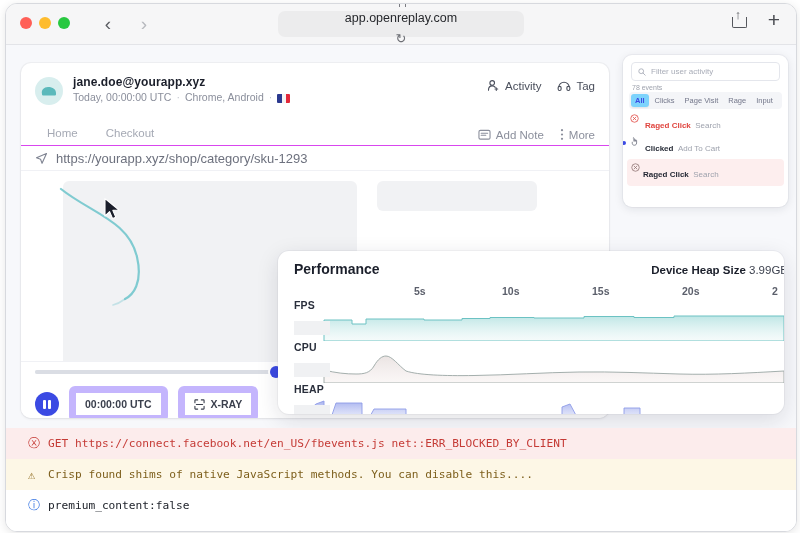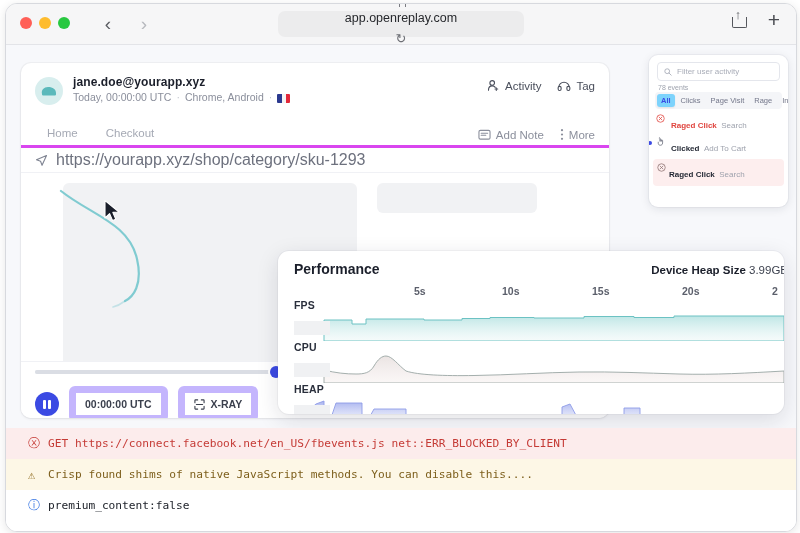--- a/index.html
+++ b/index.html
@@ -71,33 +71,33 @@
   .flag{display:inline-block;width:13px;height:9px;border-radius:1px;overflow:hidden;position:relative;top:1px;}
   .flag i{display:block;float:left;width:33.4%;height:9px;}
   .fb{background:#2b3a8f;}
   .fw{background:#f4f4f5;}
   .fr{background:#e2293a;}
   .head-actions{position:absolute;right:14px;top:16px;display:flex;gap:16px;align-items:center;}
   .ha{display:flex;align-items:center;gap:5px;font-size:11.5px;color:#4a4f5c;}
   .ha svg{display:block;}
 
   
-  .tabs-row{position:relative;height:26px;margin-top:4px;border-bottom:3px solid #d946ef;}
+  .tabs-row{position:relative;height:26px;margin-top:4px;border-bottom:1px solid #d946ef;}
   .tabs{position:absolute;left:12px;bottom:0;display:flex;}
   .tab{
     padding:5px 14px 6px 14px;font-size:11.5px;color:#a5a9b4;
     border-radius:6px 6px 0 0;
   }
   .tab.active{color:#1b1f2b;font-weight:700;background:#ffffff;box-shadow:0 -1px 4px rgba(20,25,40,.07);position:relative;}
   .tab.active:after{content:"";position:absolute;left:0;right:0;bottom:-1px;height:2px;background:#fff;}
   .tab-actions{position:absolute;right:14px;bottom:4px;display:flex;gap:16px;}
   .ta{display:flex;align-items:center;gap:5px;font-size:11.5px;color:#8b8f9c;}
 
   .urlrow{position:relative;height:24px;display:flex;align-items:center;gap:8px;padding-left:14px;border-bottom:1px solid #f0f1f5;}
-  .urlrow .txt{font-size:16px;color:#6d717e;}
+  .urlrow .txt{font-size:13px;color:#6d717e;}
 
   
   .viewport{position:relative;height:205px;background:#ffffff;overflow:hidden;}
   .ph{position:absolute;background:#f1f2f4;border-radius:6px;}
   .ph1{left:42px;top:10px;width:294px;height:197px;}
   .ph2{left:356px;top:10px;width:160px;height:30px;}
   .cursor{position:absolute;left:82px;top:26px;}
   .trail{position:absolute;left:0;top:0;}
 
   
@@ -130,21 +130,21 @@
   .axis{position:absolute;left:100px;right:0;top:34px;height:16px;}
   .tick{position:absolute;top:0;font-size:10.5px;color:#5b5f6b;font-weight:600;}
   .row{position:relative;height:42px;padding-left:18px;}
   .row-label{position:absolute;left:16px;top:0;font-size:10.5px;font-weight:700;color:#2a2f3c;letter-spacing:.2px;}
   .row-chart{position:absolute;left:16px;right:0;top:12px;height:30px;overflow:hidden;}
   .row-chart svg{display:block;}
   .lead{position:absolute;left:16px;top:22px;width:36px;height:14px;background:#f0f1f3;}
 
   
   .sidebar{
-    position:absolute;right:8px;top:10px;width:139px;height:152px;
+    position:absolute;right:8px;top:10px;width:165px;height:152px;
     background:#ffffff;border-radius:9px;
     box-shadow:0 2px 10px rgba(20,25,45,.10), 0 0 0 1px rgba(20,25,40,.04);
     overflow:hidden;
   }
   .sb-search{
     margin:7px 8px 0 8px;height:17px;border:1px solid #e4e6ec;border-radius:4px;
     display:flex;align-items:center;gap:5px;padding:0 6px;
   }
   .sb-search .txt{font-size:8px;color:#a9adb8;}
   .sb-count{margin:3px 0 1px 9px;font-size:7px;color:#9fa3ae;}

